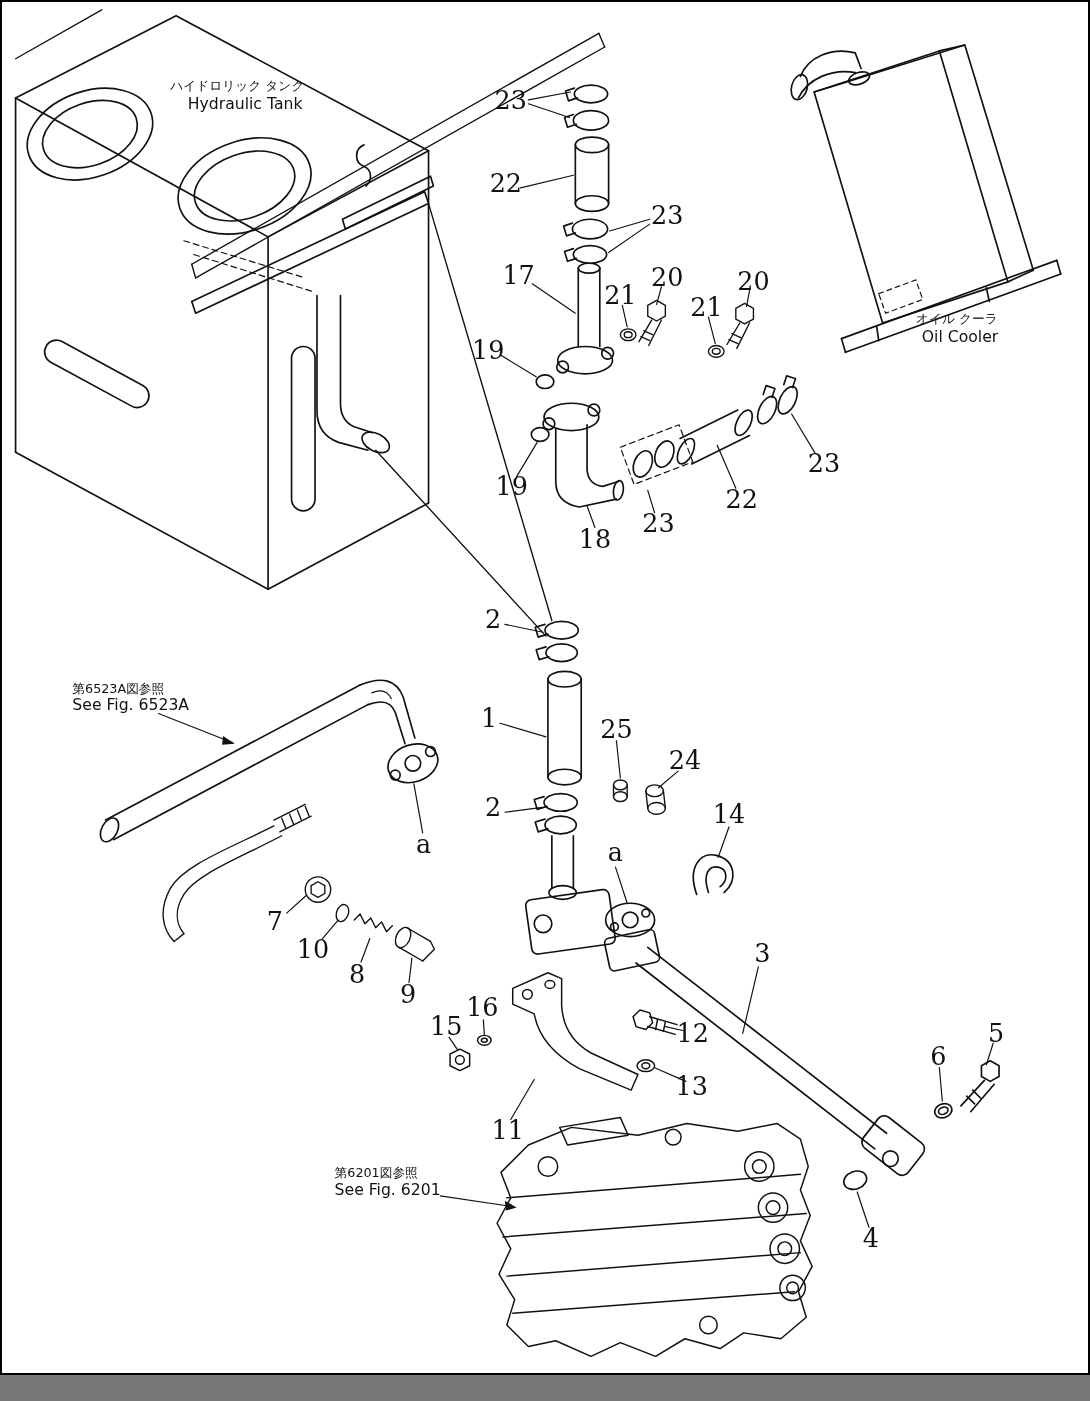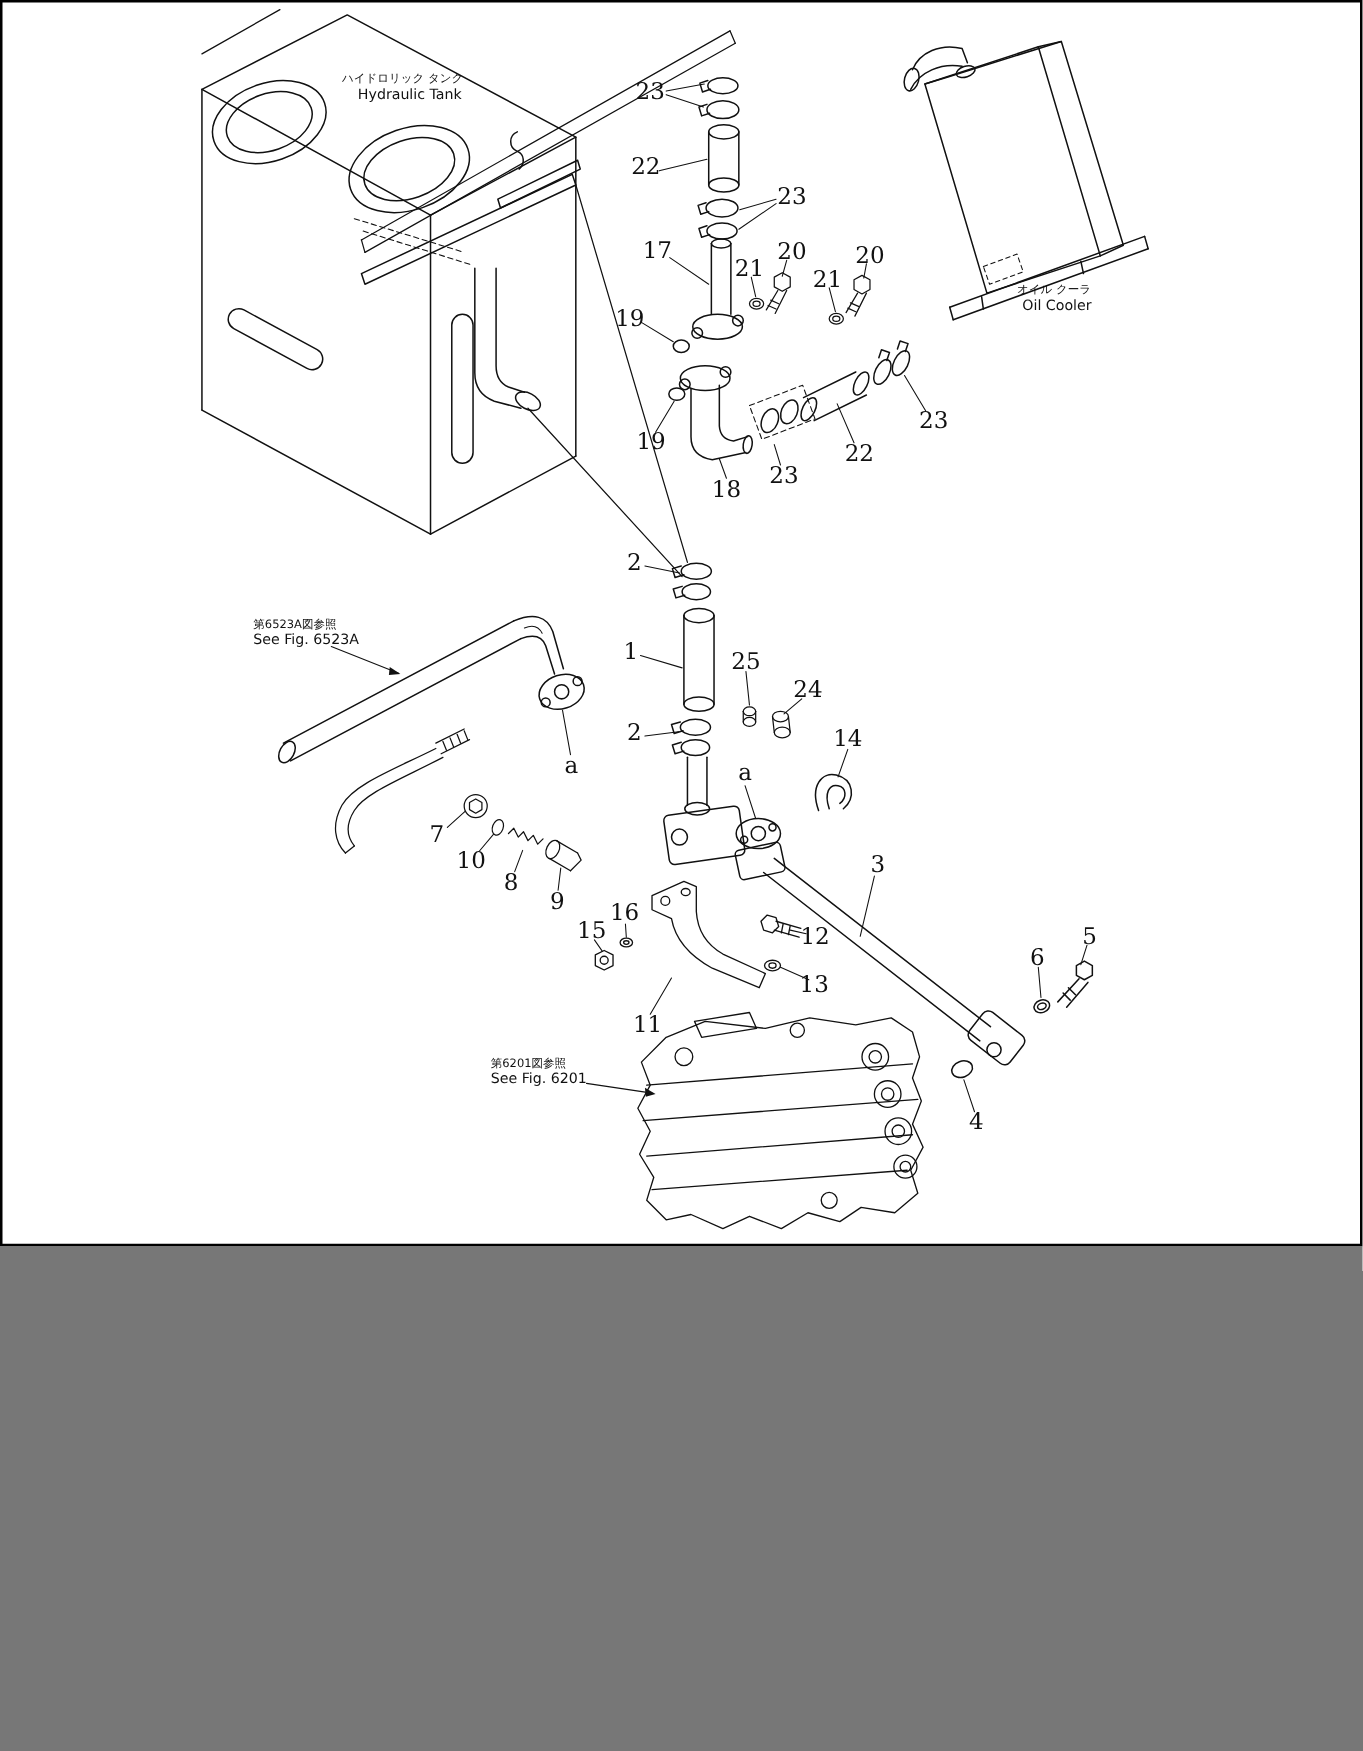--- a/index.html
+++ b/index.html
@@ -1,17 +1,17 @@
 <!DOCTYPE html>
 <html><head>
 <meta charset="utf-8">
 <style>
   html,body{margin:0;padding:0;background:#777;}
   .page{
-    width:1090px;height:997px;position:relative;margin:0 auto;
+    width:1090px;height:1375px;position:relative;margin:0 auto;
     background:#ffffff;border:2px solid #000;box-sizing:border-box;overflow:hidden;
     font-family:"DejaVu Sans",sans-serif;
   }
   svg{display:block;width:100%;height:100%;}
   svg text{user-select:none;}
 </style>
 </head>
 <body>
 
 <div class="page">

